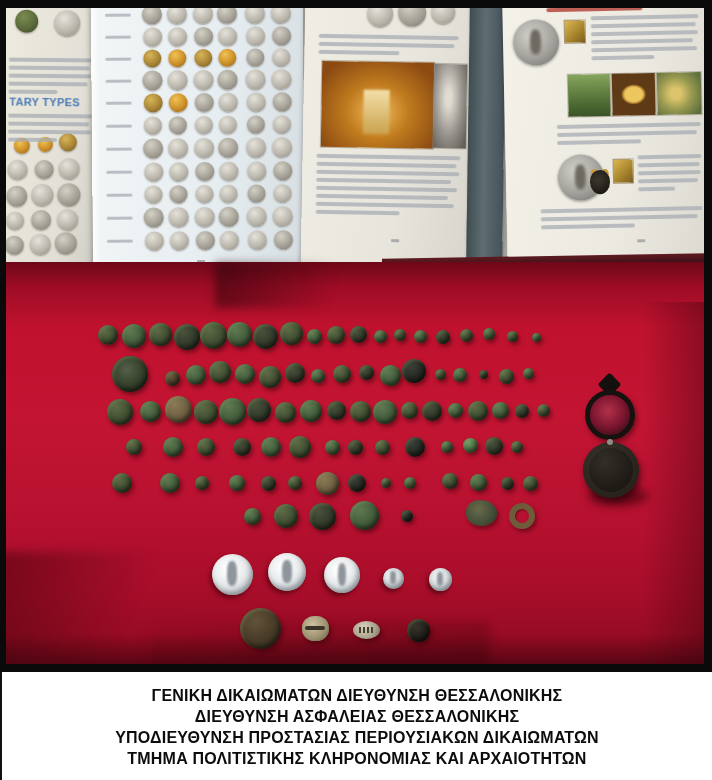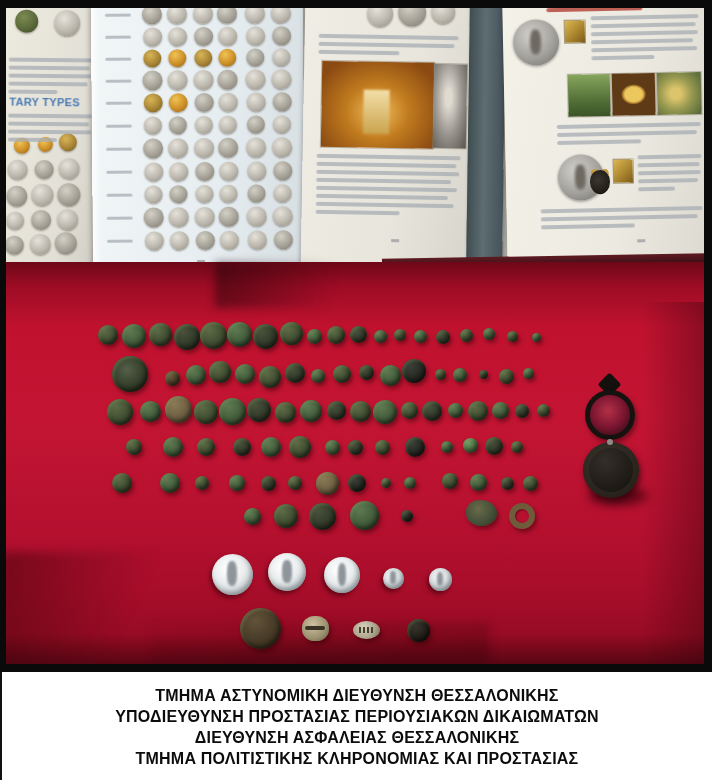--- a/index.html
+++ b/index.html
@@ -419,18 +419,18 @@
     <div class="loupe-body"></div>
     <div class="loupe-hinge"></div>
 
     <div class="frame top"></div>
     <div class="frame left"></div>
     <div class="frame right"></div>
     <div class="frame bottom"></div>
   </div>
 
   <div class="caption">
-    <div>ΤΜΗΜΑ ΑΣΤΥΝΟΜΙΚΗ ΔΙΕΥΘΥΝΣΗ ΘΕΣΣΑΛΟΝΙΚΗΣ</div>
+    <div>ΓΕΝΙΚΗ ΔΙΚΑΙΩΜΑΤΩΝ ΔΙΕΥΘΥΝΣΗ ΘΕΣΣΑΛΟΝΙΚΗΣ</div>
+    <div>ΔΙΕΥΘΥΝΣΗ ΑΣΦΑΛΕΙΑΣ ΘΕΣΣΑΛΟΝΙΚΗΣ</div>
     <div>ΥΠΟΔΙΕΥΘΥΝΣΗ ΠΡΟΣΤΑΣΙΑΣ ΠΕΡΙΟΥΣΙΑΚΩΝ ΔΙΚΑΙΩΜΑΤΩΝ</div>
-    <div>ΔΙΕΥΘΥΝΣΗ ΑΣΦΑΛΕΙΑΣ ΘΕΣΣΑΛΟΝΙΚΗΣ</div>
-    <div>ΤΜΗΜΑ ΠΟΛΙΤΙΣΤΙΚΗΣ ΚΛΗΡΟΝΟΜΙΑΣ ΚΑΙ ΠΡΟΣΤΑΣΙΑΣ</div>
+    <div>ΤΜΗΜΑ ΠΟΛΙΤΙΣΤΙΚΗΣ ΚΛΗΡΟΝΟΜΙΑΣ ΚΑΙ ΑΡΧΑΙΟΤΗΤΩΝ</div>
   </div>
 </div>
 
 </body></html>

